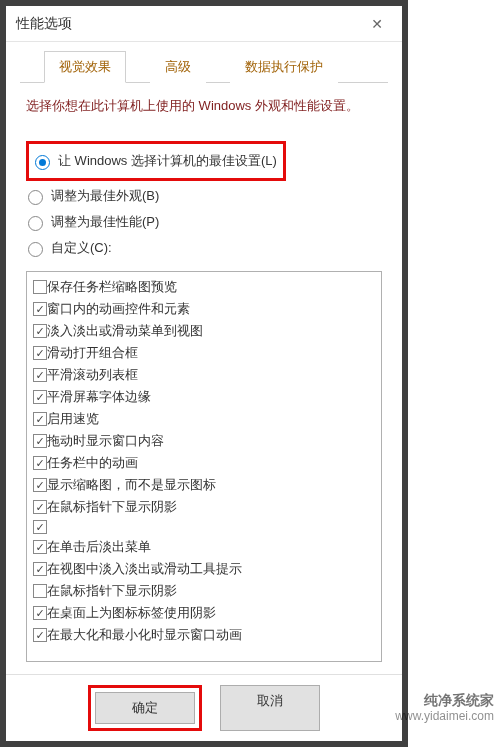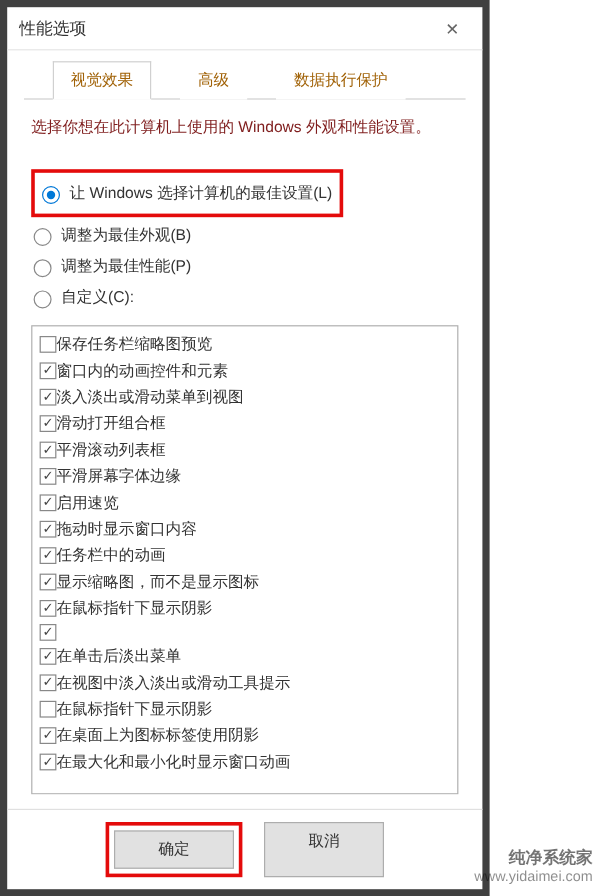--- a/index.html
+++ b/index.html
@@ -161,21 +161,21 @@
       cursor: pointer;
     }
     .btn-highlight {
       border: 3px solid #e40b0b;
       padding: 4px;
       display: inline-block;
     }
     .watermark {
       position: absolute;
       right: 6px;
-      bottom: 8px;
+      bottom: 22px;
       text-align: right;
       font-size: 12px;
       color: rgba(0,0,0,0.45);
       line-height: 1.3;
       pointer-events: none;
     }
     .watermark .big { font-size: 14px; font-weight: bold; color: rgba(0,0,0,0.55);}
   </style>
 </head>
 <body>

